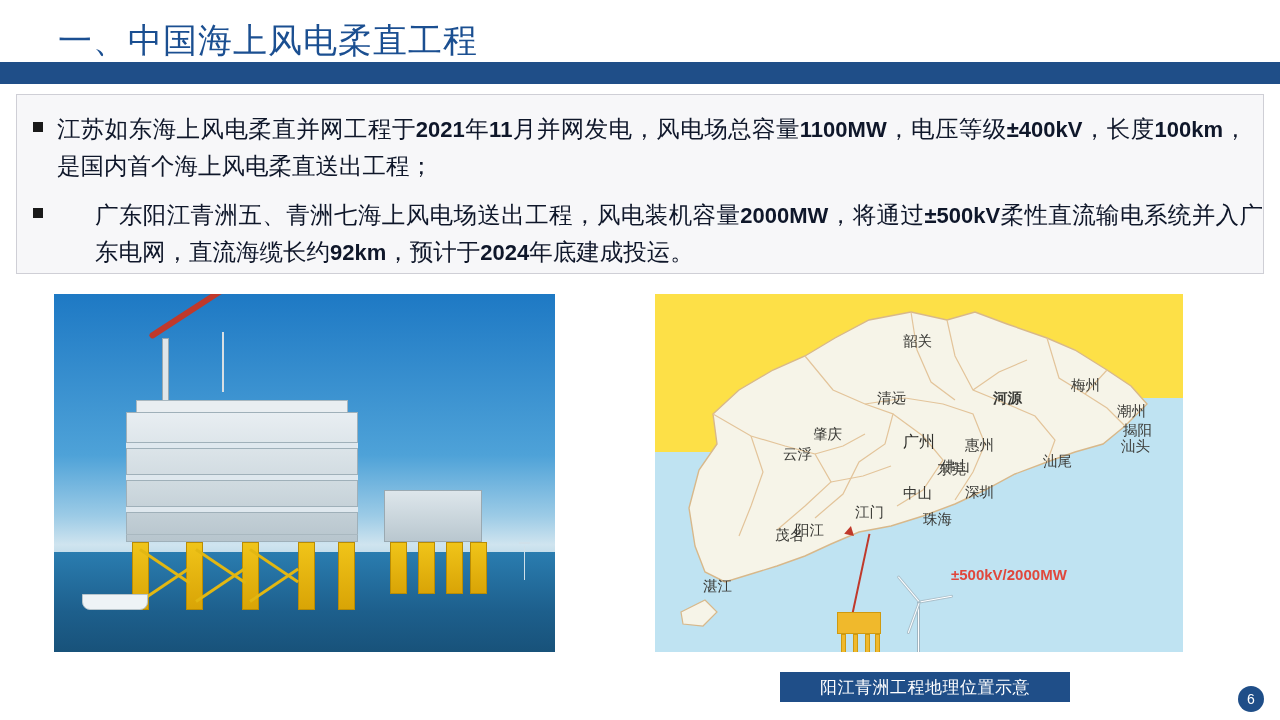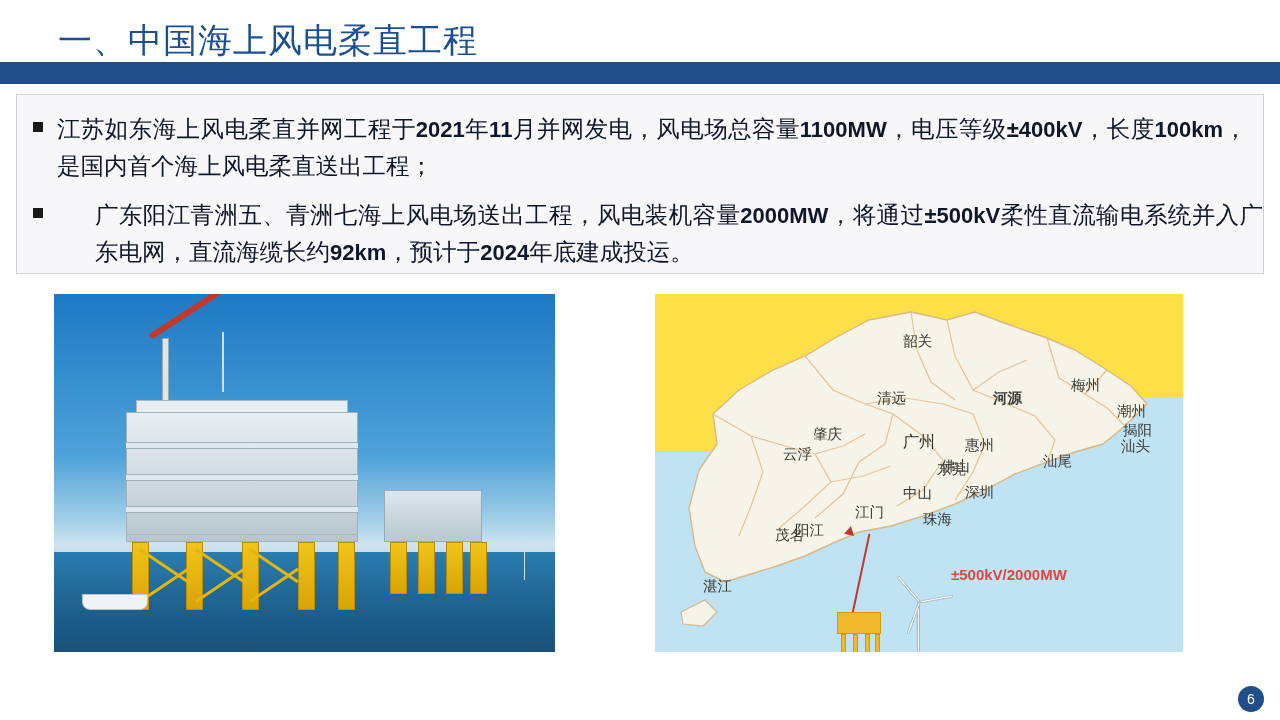--- a/index.html
+++ b/index.html
@@ -316,15 +316,16 @@
     <div class="mini-leg" style="left:220px;"></div>
 
     <div class="mini-turb-mast"></div>
     <div class="blade" style="transform:rotate(20deg);"></div>
     <div class="blade" style="transform:rotate(140deg);"></div>
     <div class="blade" style="transform:rotate(260deg);"></div>
 
     <div class="map-label">±500kV/2000MW</div>
   </div>
 
+  <div class="caption right">阳江青洲工程地理位置示意</div>
 
   <div class="pagenum">6</div>
 </div>
 
 </body></html>

